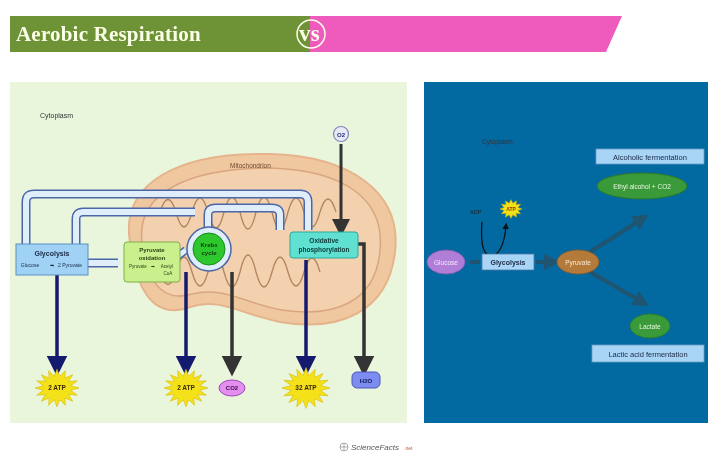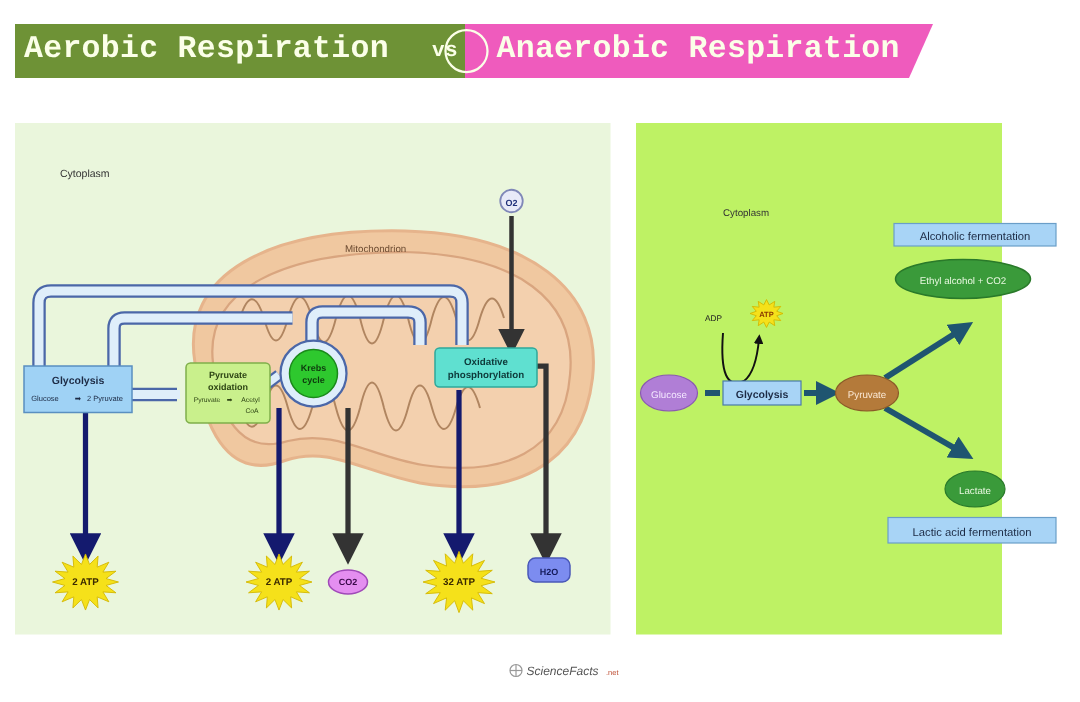--- a/index.html
+++ b/index.html
@@ -1,39 +1,38 @@
 <!DOCTYPE html>
 <html><head>
 <meta charset="utf-8">
 <style>
   html, body { margin:0; padding:0; }
   body { width:720px; height:468px; background:#ffffff; position:relative; overflow:hidden;
          font-family:"Liberation Sans", sans-serif; }
   .banner { position:absolute; left:10px; top:16px; width:608px; height:36px; }
   .banner svg { position:absolute; left:0; top:0; }
-  .banner-text { position:absolute; top:2px; font-family:Liberation Mono, monospace; font-weight:bold;
+  .banner-text { position:absolute; top:2px; font-family:Liberation Serif, serif; font-weight:bold;
                  font-size:21px; color:#fbffe8; letter-spacing:0.2px; white-space:nowrap; line-height:32px; }
   .panel { position:absolute; top:82px; height:341px; }
   .panel-left { left:10px; width:397px; background:#eaf6dc; }
-  .panel-right { left:424px; width:244px; background:#bef264; }
+  .panel-right { left:424px; width:284px; background:#0369a1; }
   svg text { font-family:"Liberation Sans", sans-serif; }
   .footer-logo { position:absolute; left:338px; top:440px; width:100px; height:14px; }
 </style>
 </head>
 <body>
 
 <div class="banner">
   <svg width="612" height="36">
     <polygon points="0,0 300,0 300,36 0,36" fill="#6e9236"></polygon>
     <polygon points="300,0 612,0 596,36 300,36" fill="#ef5bbd"></polygon>
     <circle cx="301" cy="18" r="14" fill="none" stroke="#fbffe8" stroke-width="1.5"></circle>
   </svg>
   <span class="banner-text" style="left:6px;">Aerobic Respiration</span>
-  <span class="banner-text" style="left:278px;font-size:14px;">vs</span>
-  <span class="banner-text" style="left:321px;">Anaerobic Respiration</span>
+  <span class="banner-text" style="left:289px;font-size:23px;">vs</span>
 </div>
 
 <div class="panel panel-left">
   <svg width="397" height="341" viewBox="0 0 397 341">
     <defs>
       <marker id="navyHead" markerWidth="6" markerHeight="6" refX="3" refY="3" orient="auto" markerUnits="strokeWidth">
         <path d="M0,0 L6,3 L0,6 z" fill="#141a6e"></path>
       </marker>
       <marker id="darkHead" markerWidth="6" markerHeight="6" refX="3" refY="3" orient="auto" markerUnits="strokeWidth">
         <path d="M0,0 L6,3 L0,6 z" fill="#333333"></path>

